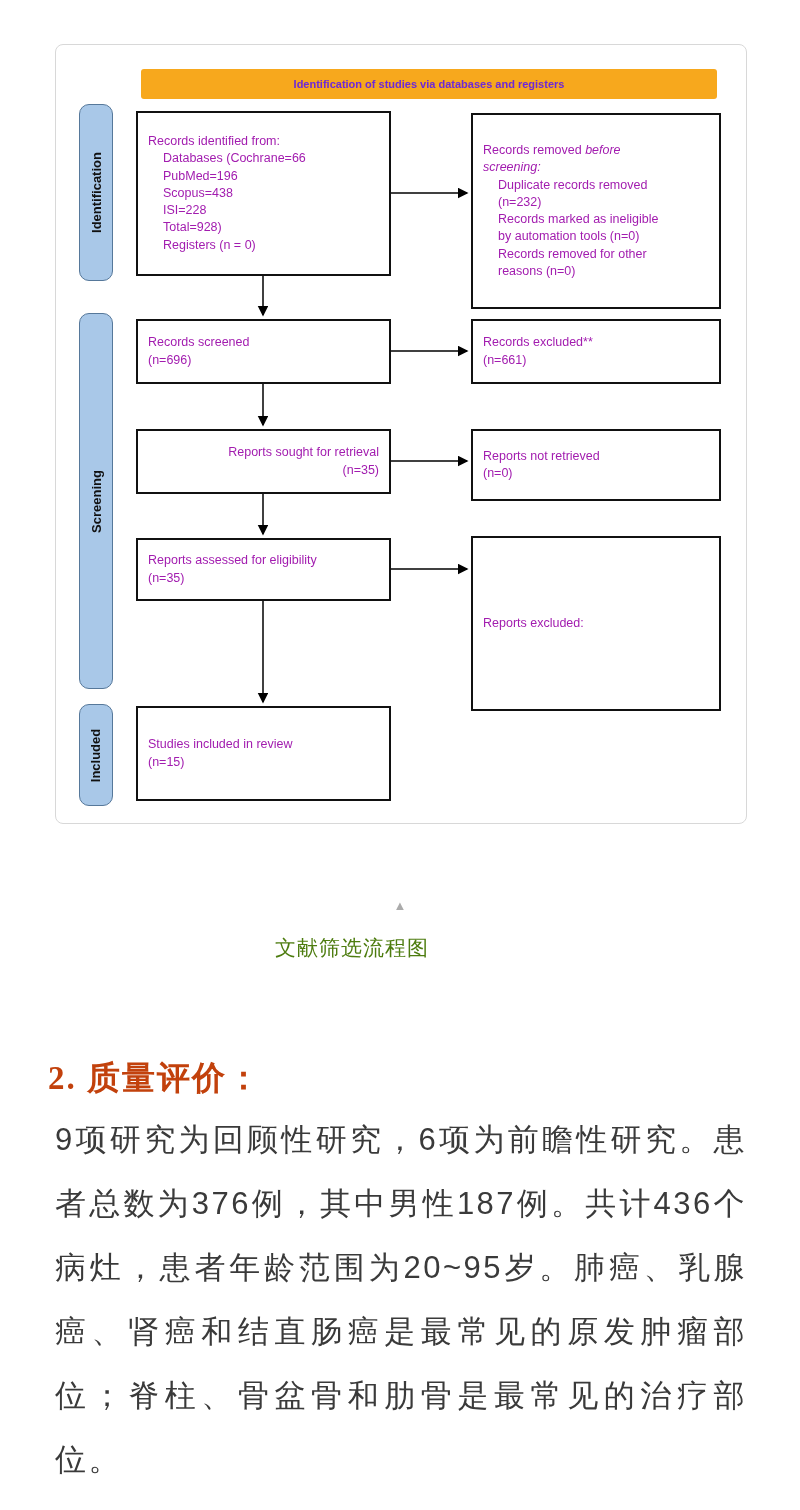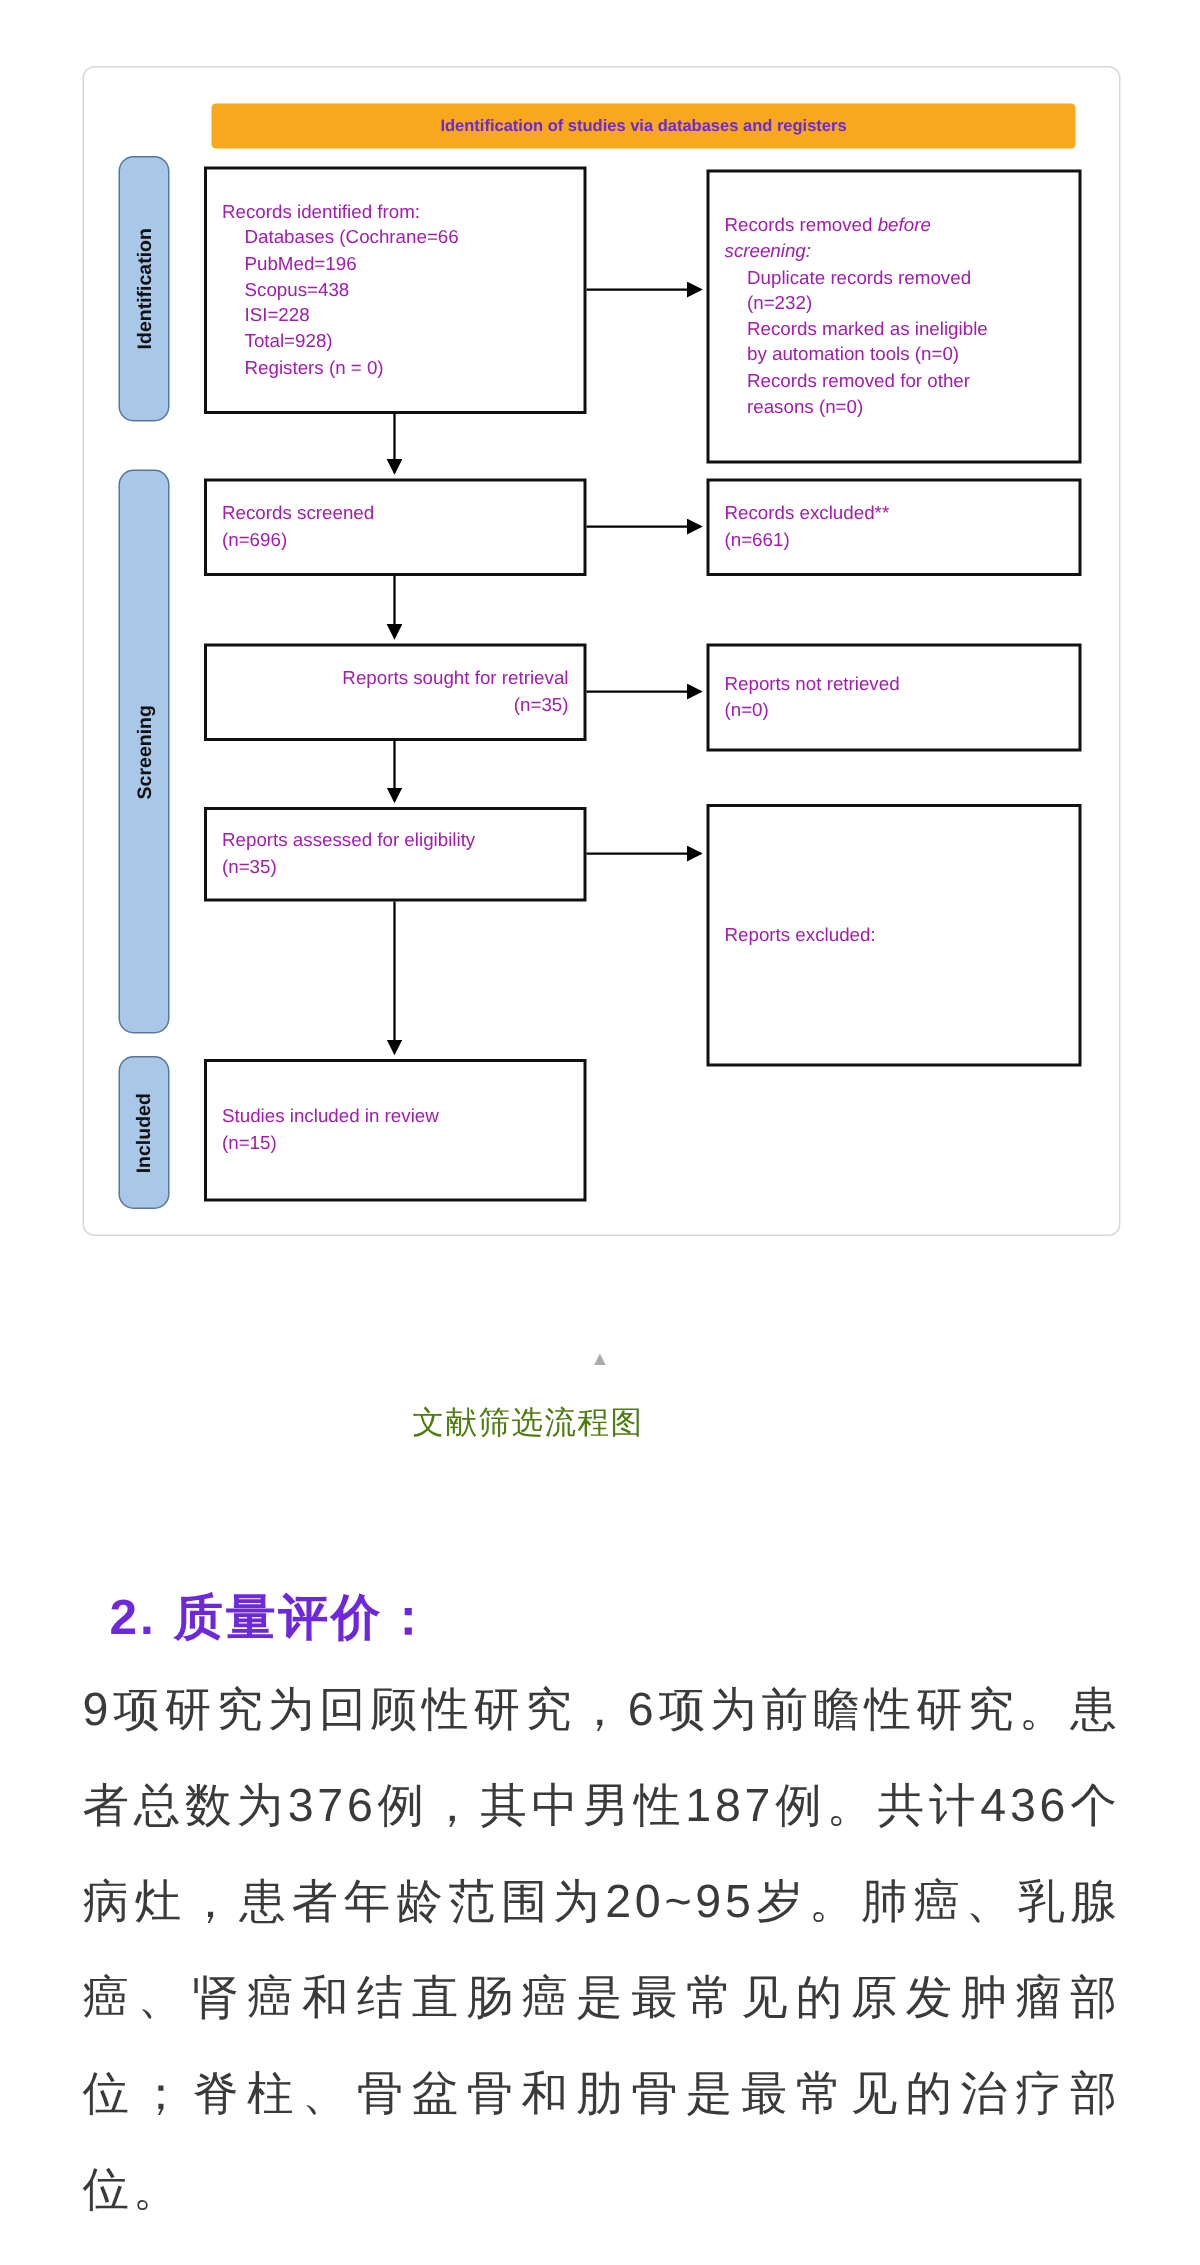--- a/index.html
+++ b/index.html
@@ -65,22 +65,22 @@
     position:absolute; left:0; top:898px; width:800px;
     text-align:center; font-size:13px; color:#ababab;
   }
   .fig-caption {
     position:absolute; left:0; top:934px; width:704px;
     text-align:center; font-size:21px; color:#4d7c0f; letter-spacing:1px;
   }
 
   
   .section-heading {
-    position:absolute; left:73px; top:1056px; width:690px;
-    font-size:33px; font-weight:bold; color:#6d28d9; letter-spacing:2px;
+    position:absolute; left:48px; top:1056px; width:690px;
+    font-size:33px; font-weight:bold; color:#c2410c; letter-spacing:2px;font-family:Liberation Serif, serif;
   }
   .section-body {
     position:absolute; left:55px; top:1108px; width:692px;
     font-size:31px; color:#3a3a3a; line-height:64px;
     text-align:justify; letter-spacing:2.5px;
   }
 </style>
 </head>
 <body>
 

